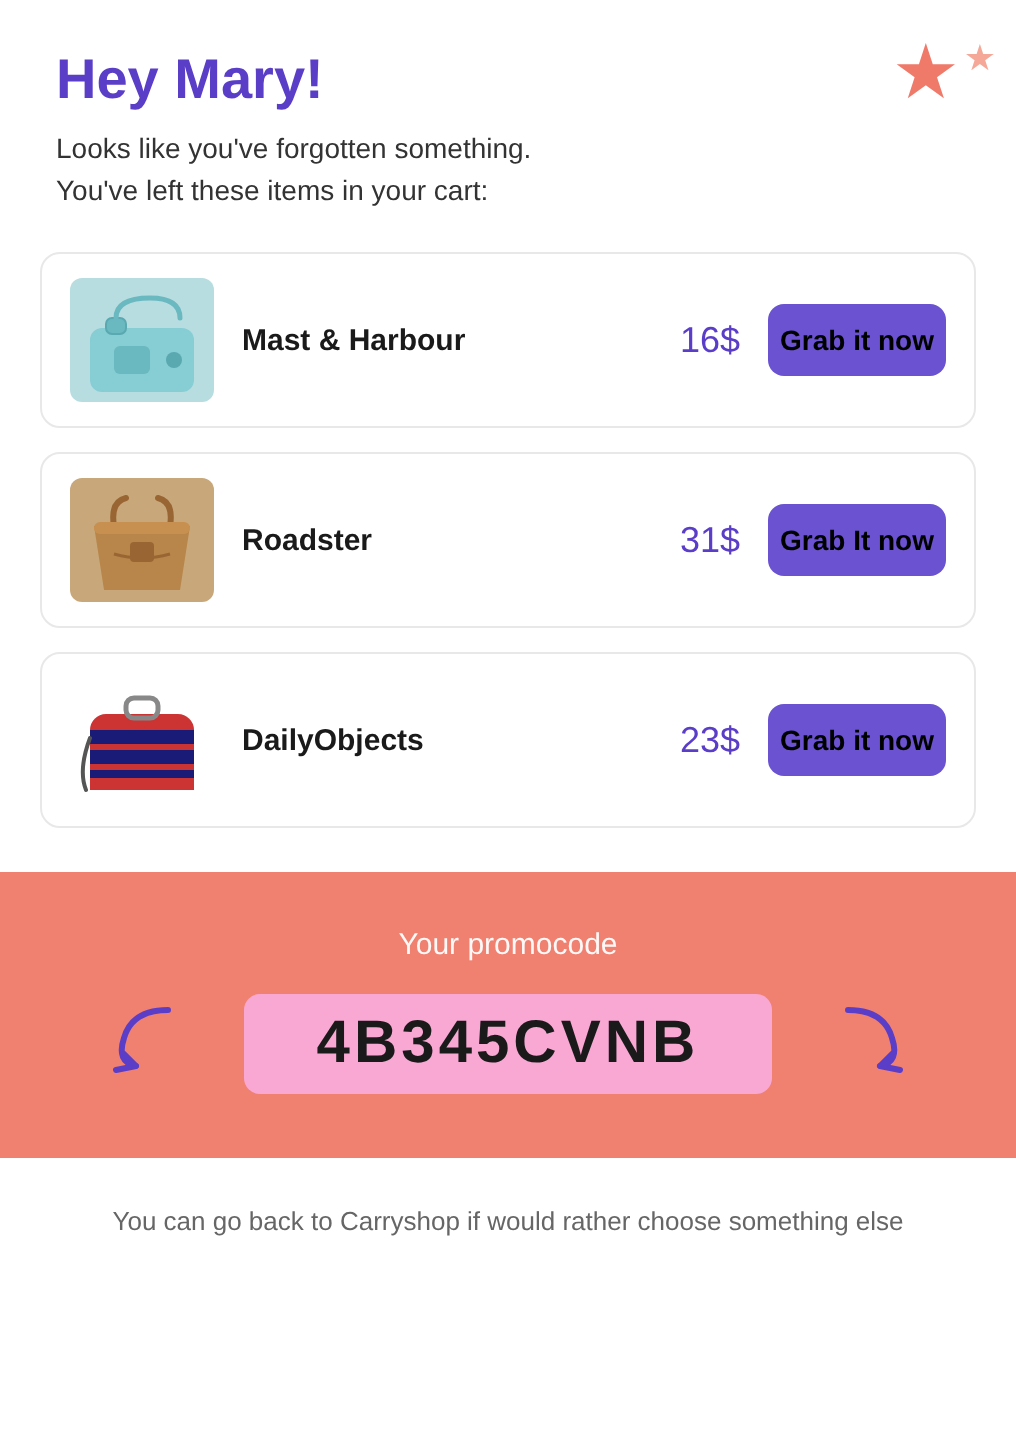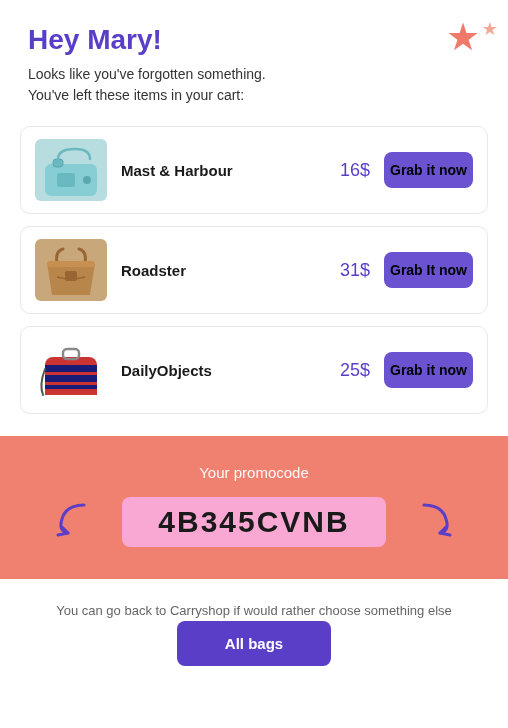--- a/index.html
+++ b/index.html
@@ -273,21 +273,21 @@
           <rect x="10" y="36" width="52" height="7" fill="#1a1a77"></rect>
           <rect x="10" y="46" width="52" height="7" rx="0" fill="#1a1a77"></rect>
           <rect x="10" y="50" width="52" height="6" rx="0" style="border-radius: 0 0 8px 8px" fill="#cc3333"></rect>
 
           <rect x="28" y="10" width="16" height="10" rx="4" fill="none" stroke="#888" stroke-width="2.5"></rect>
 
           <path d="M10 30 Q4 46 8 56" stroke="#555" stroke-width="2" fill="none" stroke-linecap="round"></path>
         </svg>
       </div>
       <div class="item-name">DailyObjects</div>
-      <div class="item-price">25$</div>
+      <div class="item-price">23$</div>
       <button class="grab-btn">Grab it now</button>
     </div>
 
   </div>
 
   <div class="promo-section">
     <div class="promo-label">Your promocode</div>
     <div class="promo-code-wrapper">
 
       <span class="promo-arrow-left">
@@ -304,16 +304,15 @@
         <svg width="48" height="36" viewBox="0 0 48 36" xmlns="http://www.w3.org/2000/svg">
           <path d="M10 4 Q28 4 32 18 Q36 30 26 32" stroke="#5b3ec8" stroke-width="3" fill="none" stroke-linecap="round"></path>
           <path d="M32 26 L26 32 L36 34" stroke="#5b3ec8" stroke-width="3" fill="none" stroke-linecap="round" stroke-linejoin="round"></path>
         </svg>
       </span>
     </div>
   </div>
 
   <div class="footer">
     <div class="footer-text">You can go back to Carryshop if would rather choose something else</div>
-    <button class="all-bags-btn">All bags</button>
   </div>
 
 </div>
 
 </body></html>

